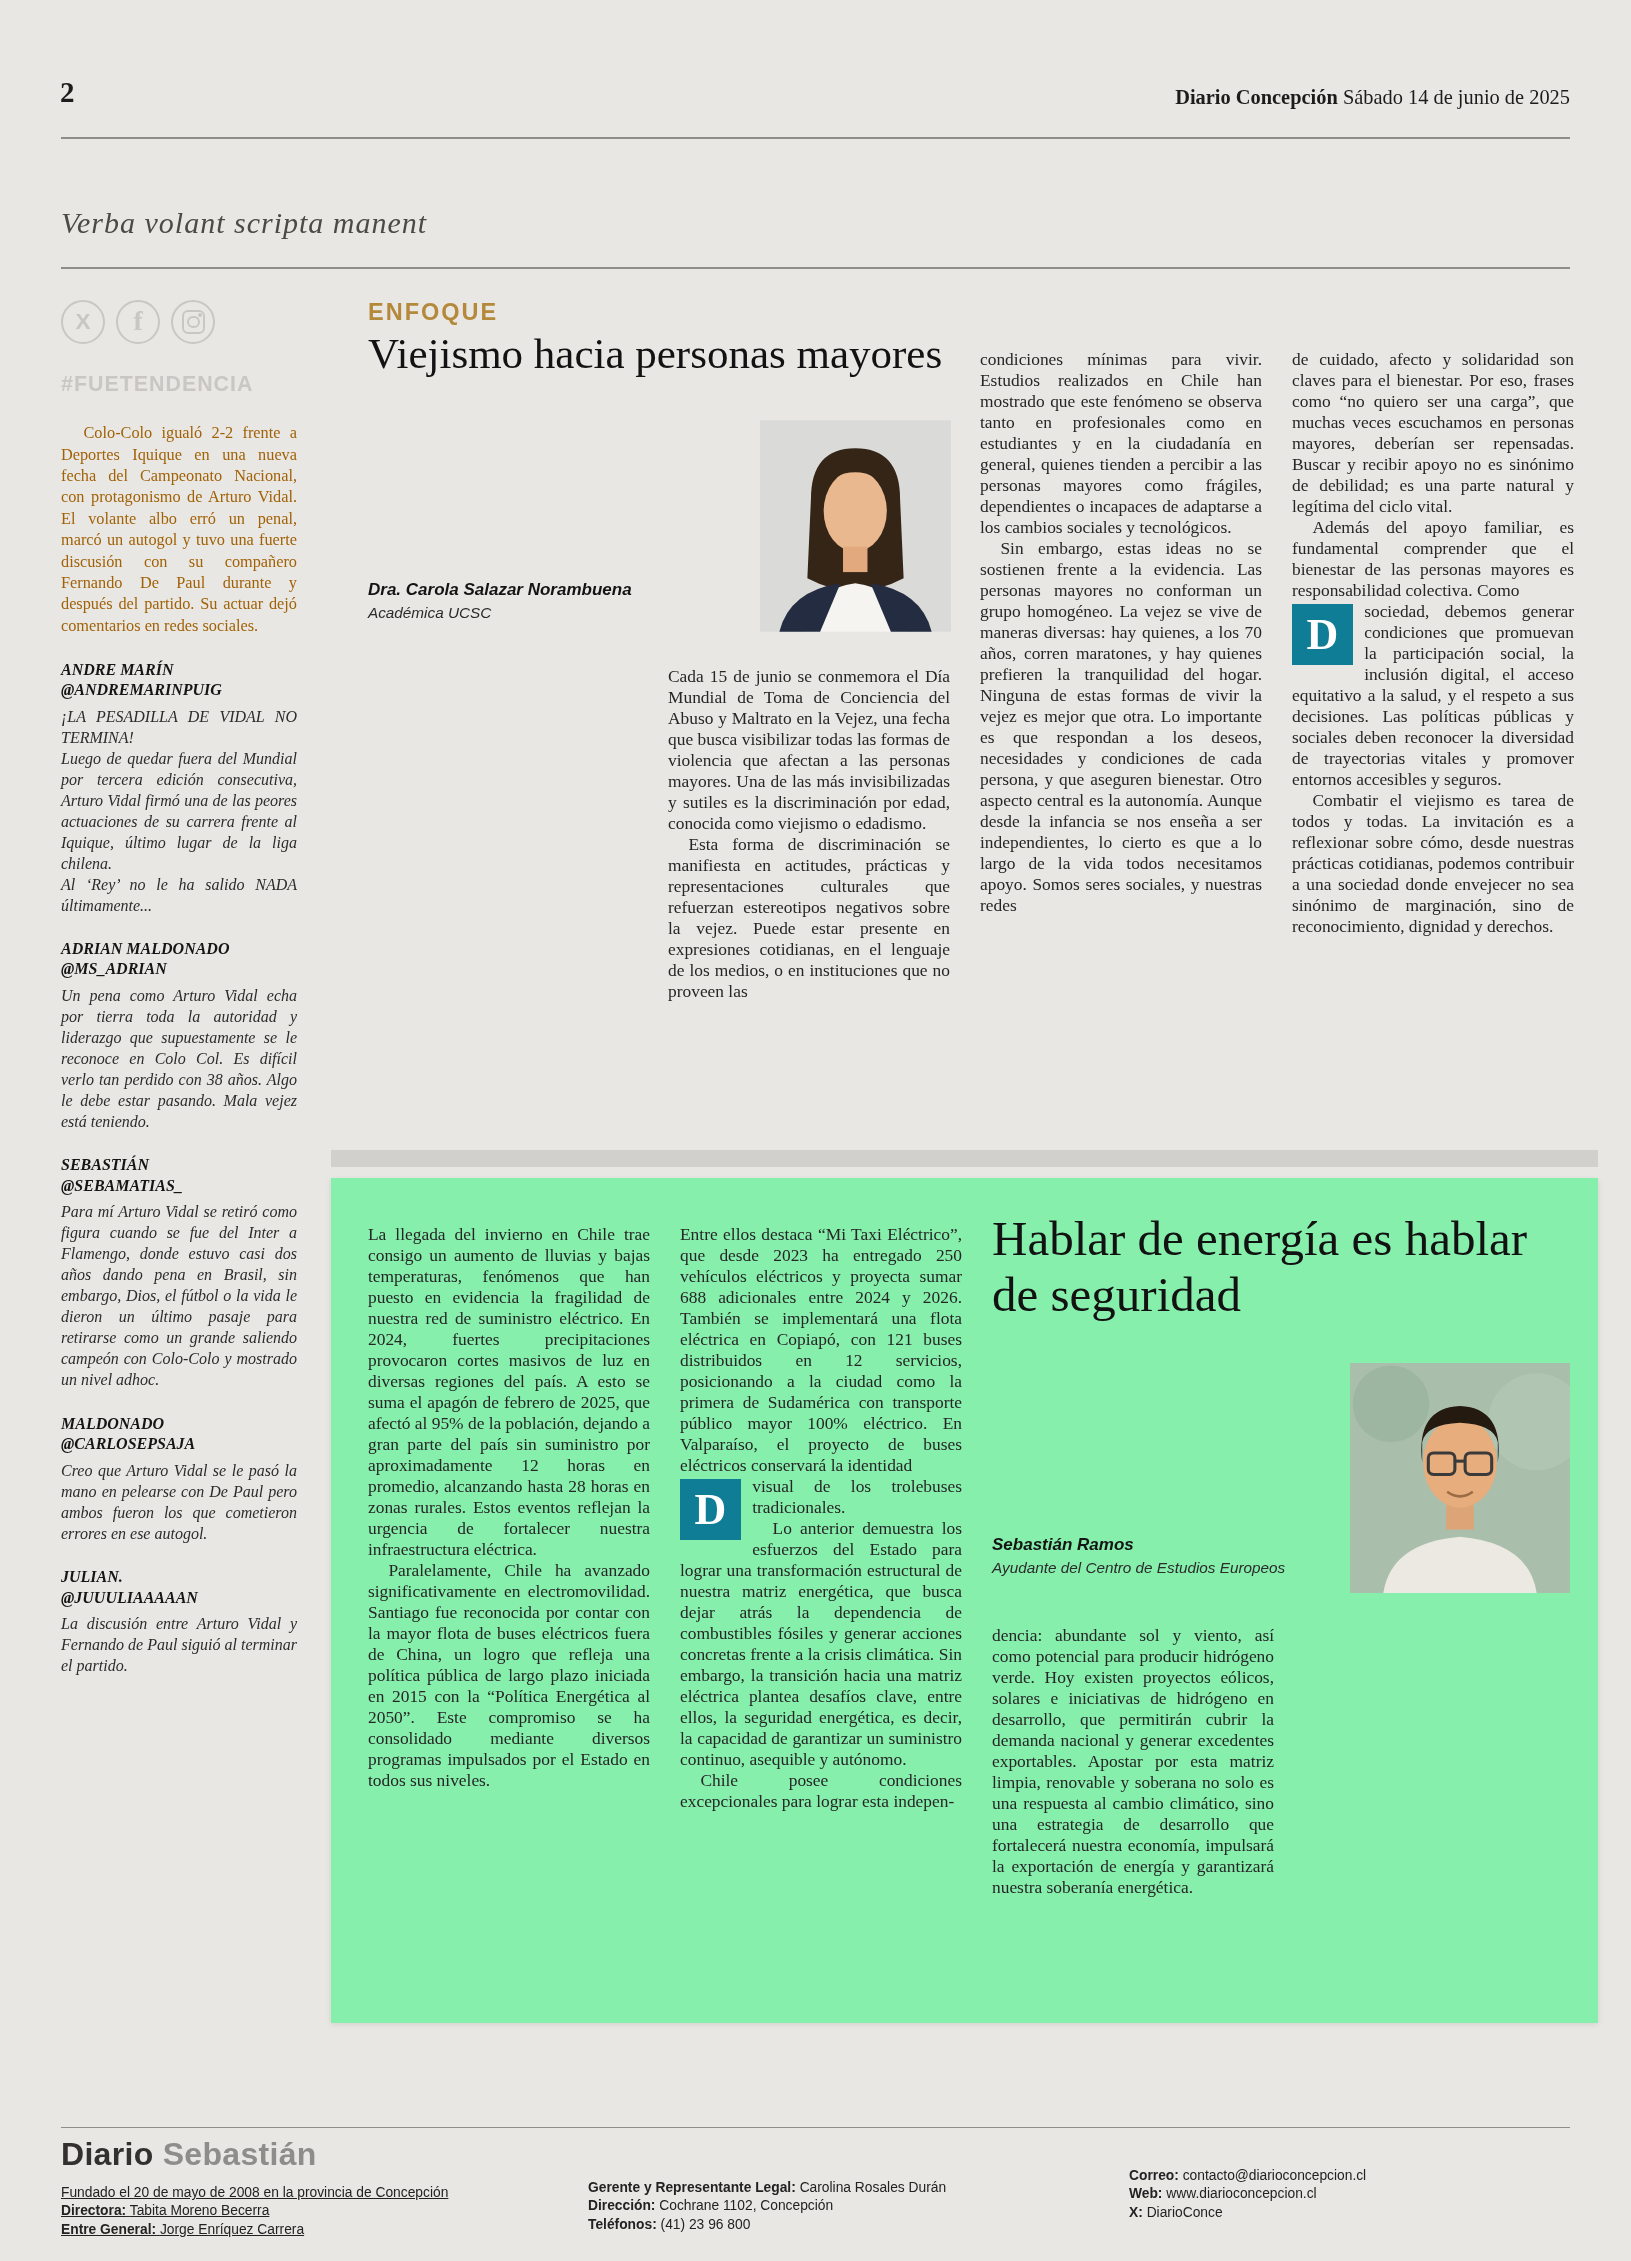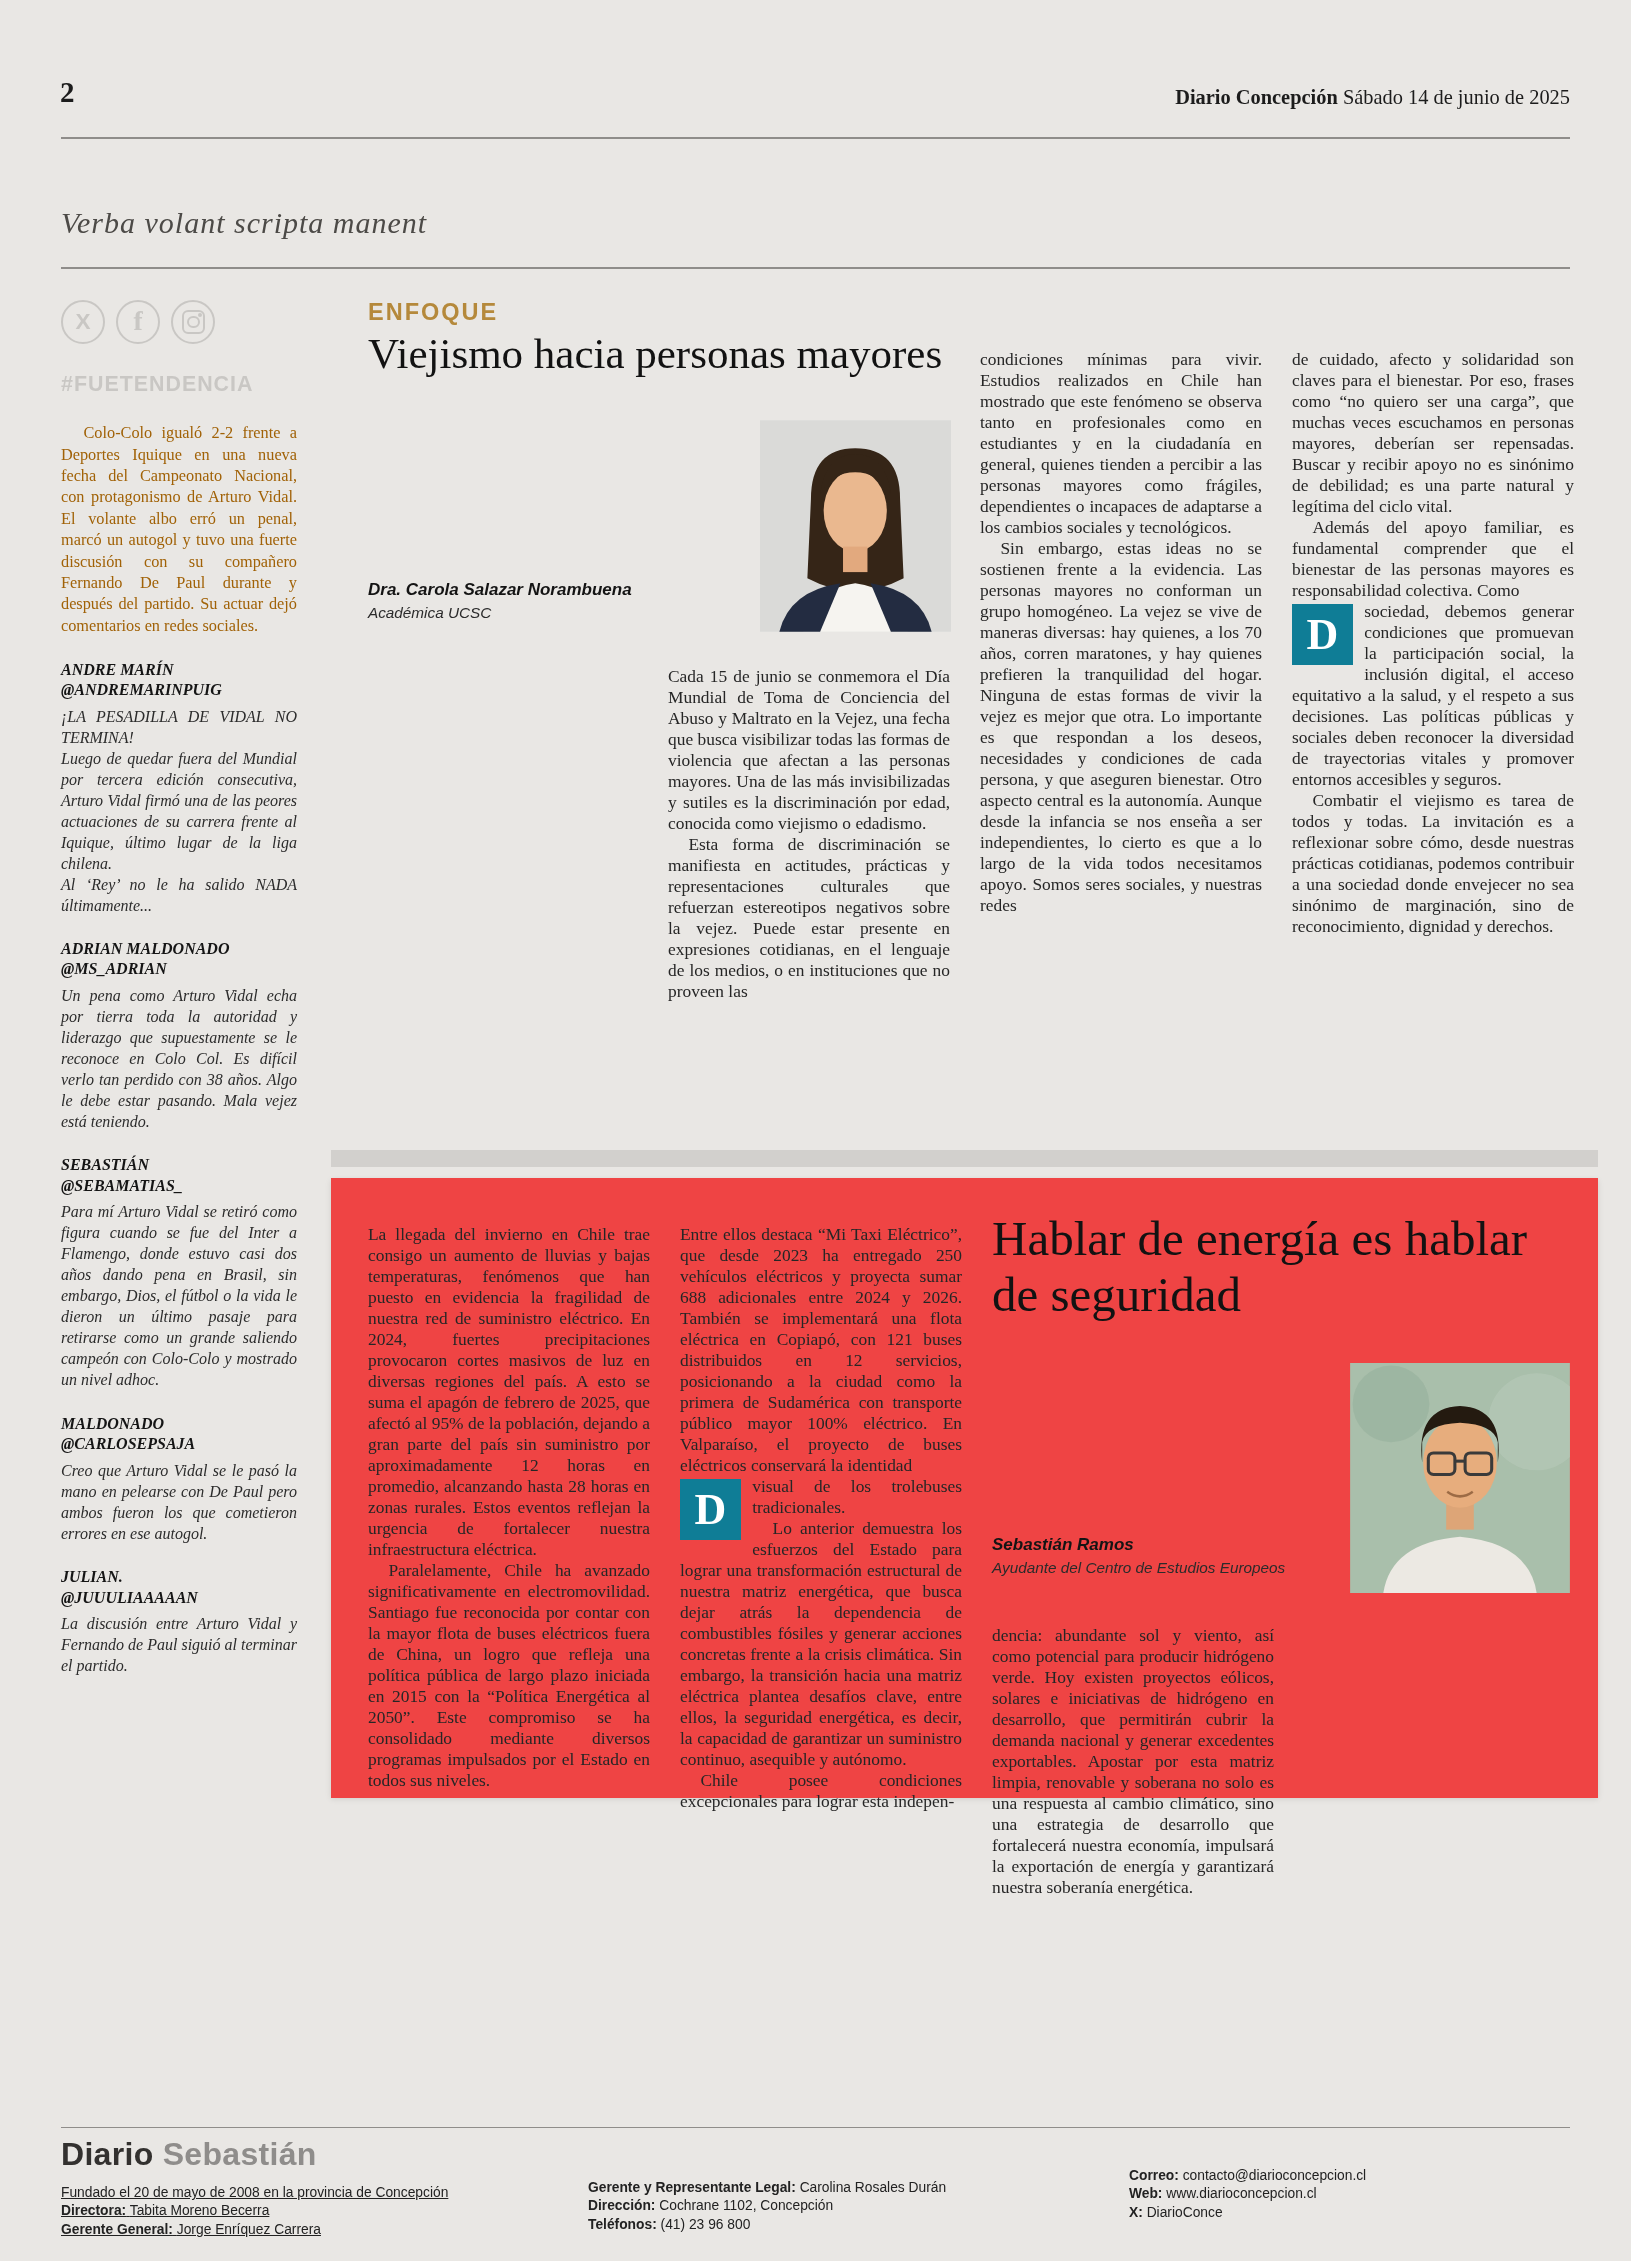--- a/index.html
+++ b/index.html
@@ -58,21 +58,21 @@
   .bodycol{position:absolute;width:282px;font-size:17.4px;line-height:21px;text-align:justify;color:var(--body);hyphens:auto;-webkit-hyphens:auto;}
   .col-a{left:300px;top:380px;}
   .col-b{left:612px;top:63px;}
   .col-c{left:924px;top:63px;}
   .indent{text-indent:20.4px;}
   .wrapblock{text-align:justify;}
   .dropbox{float:left;width:61px;height:61px;background:var(--teal);color:#ffffff;font-family:"Liberation Serif",serif;font-weight:bold;font-size:44px;line-height:61px;text-align:center;margin:3.1px 11.2px 2px 0;}
 
   
   .card-divider{position:absolute;left:331px;top:1150px;width:1267px;height:17.4px;background:#d2d0cd;}
-  .card{position:absolute;left:331px;top:1178px;width:1267px;height:620px;background:#ef4444;box-shadow:0 1.5px 6.1px rgba(0,0,0,0.10);}
+  .card{position:absolute;left:331px;top:1178px;width:1267px;height:845px;background:#86efac;box-shadow:0 1.5px 6.1px rgba(0,0,0,0.10);}
   .a2-col1{position:absolute;left:37px;top:46px;width:282px;}
   .a2-col2{position:absolute;left:349px;top:46px;width:282px;}
   .a2-col3{position:absolute;left:661px;top:447px;width:282px;}
   .a2-col1,.a2-col2,.a2-col3{font-size:17.4px;line-height:21px;text-align:justify;color:var(--body);hyphens:auto;-webkit-hyphens:auto;}
   .a2-headline{position:absolute;left:661px;top:33px;width:587px;font-weight:normal;font-size:49px;line-height:56px;color:#121212;}
   .a2-photo{position:absolute;left:1019px;top:185px;width:220px;height:230px;overflow:hidden;}
   .a2-byline{position:absolute;left:661px;top:357px;}
 
   
   .rule-footer{top:2127px;height:1px;}
@@ -239,21 +239,21 @@
       <span class="f-logo-dark">Diario</span>
       <span class="f-logo-gray">Sebastián</span>
     </div>
     <div class="f-lines">
       <div class="f-line">Fundado el 20 de mayo de 2008 en la provincia de Concepción</div>
       <div class="f-line">
         <span class="f-label">Directora:</span>
         <span>Tabita Moreno Becerra</span>
       </div>
       <div class="f-line">
-        <span class="f-label">Gerente General:</span>
+        <span class="f-label">Entre General:</span>
         <span>Jorge Enríquez Carrera</span>
       </div>
     </div>
   </div>
 
   <div class="f-mid">
     <div class="f-line">
       <span class="f-label">Gerente y Representante Legal:</span>
       <span>Carolina Rosales Durán</span>
     </div>

